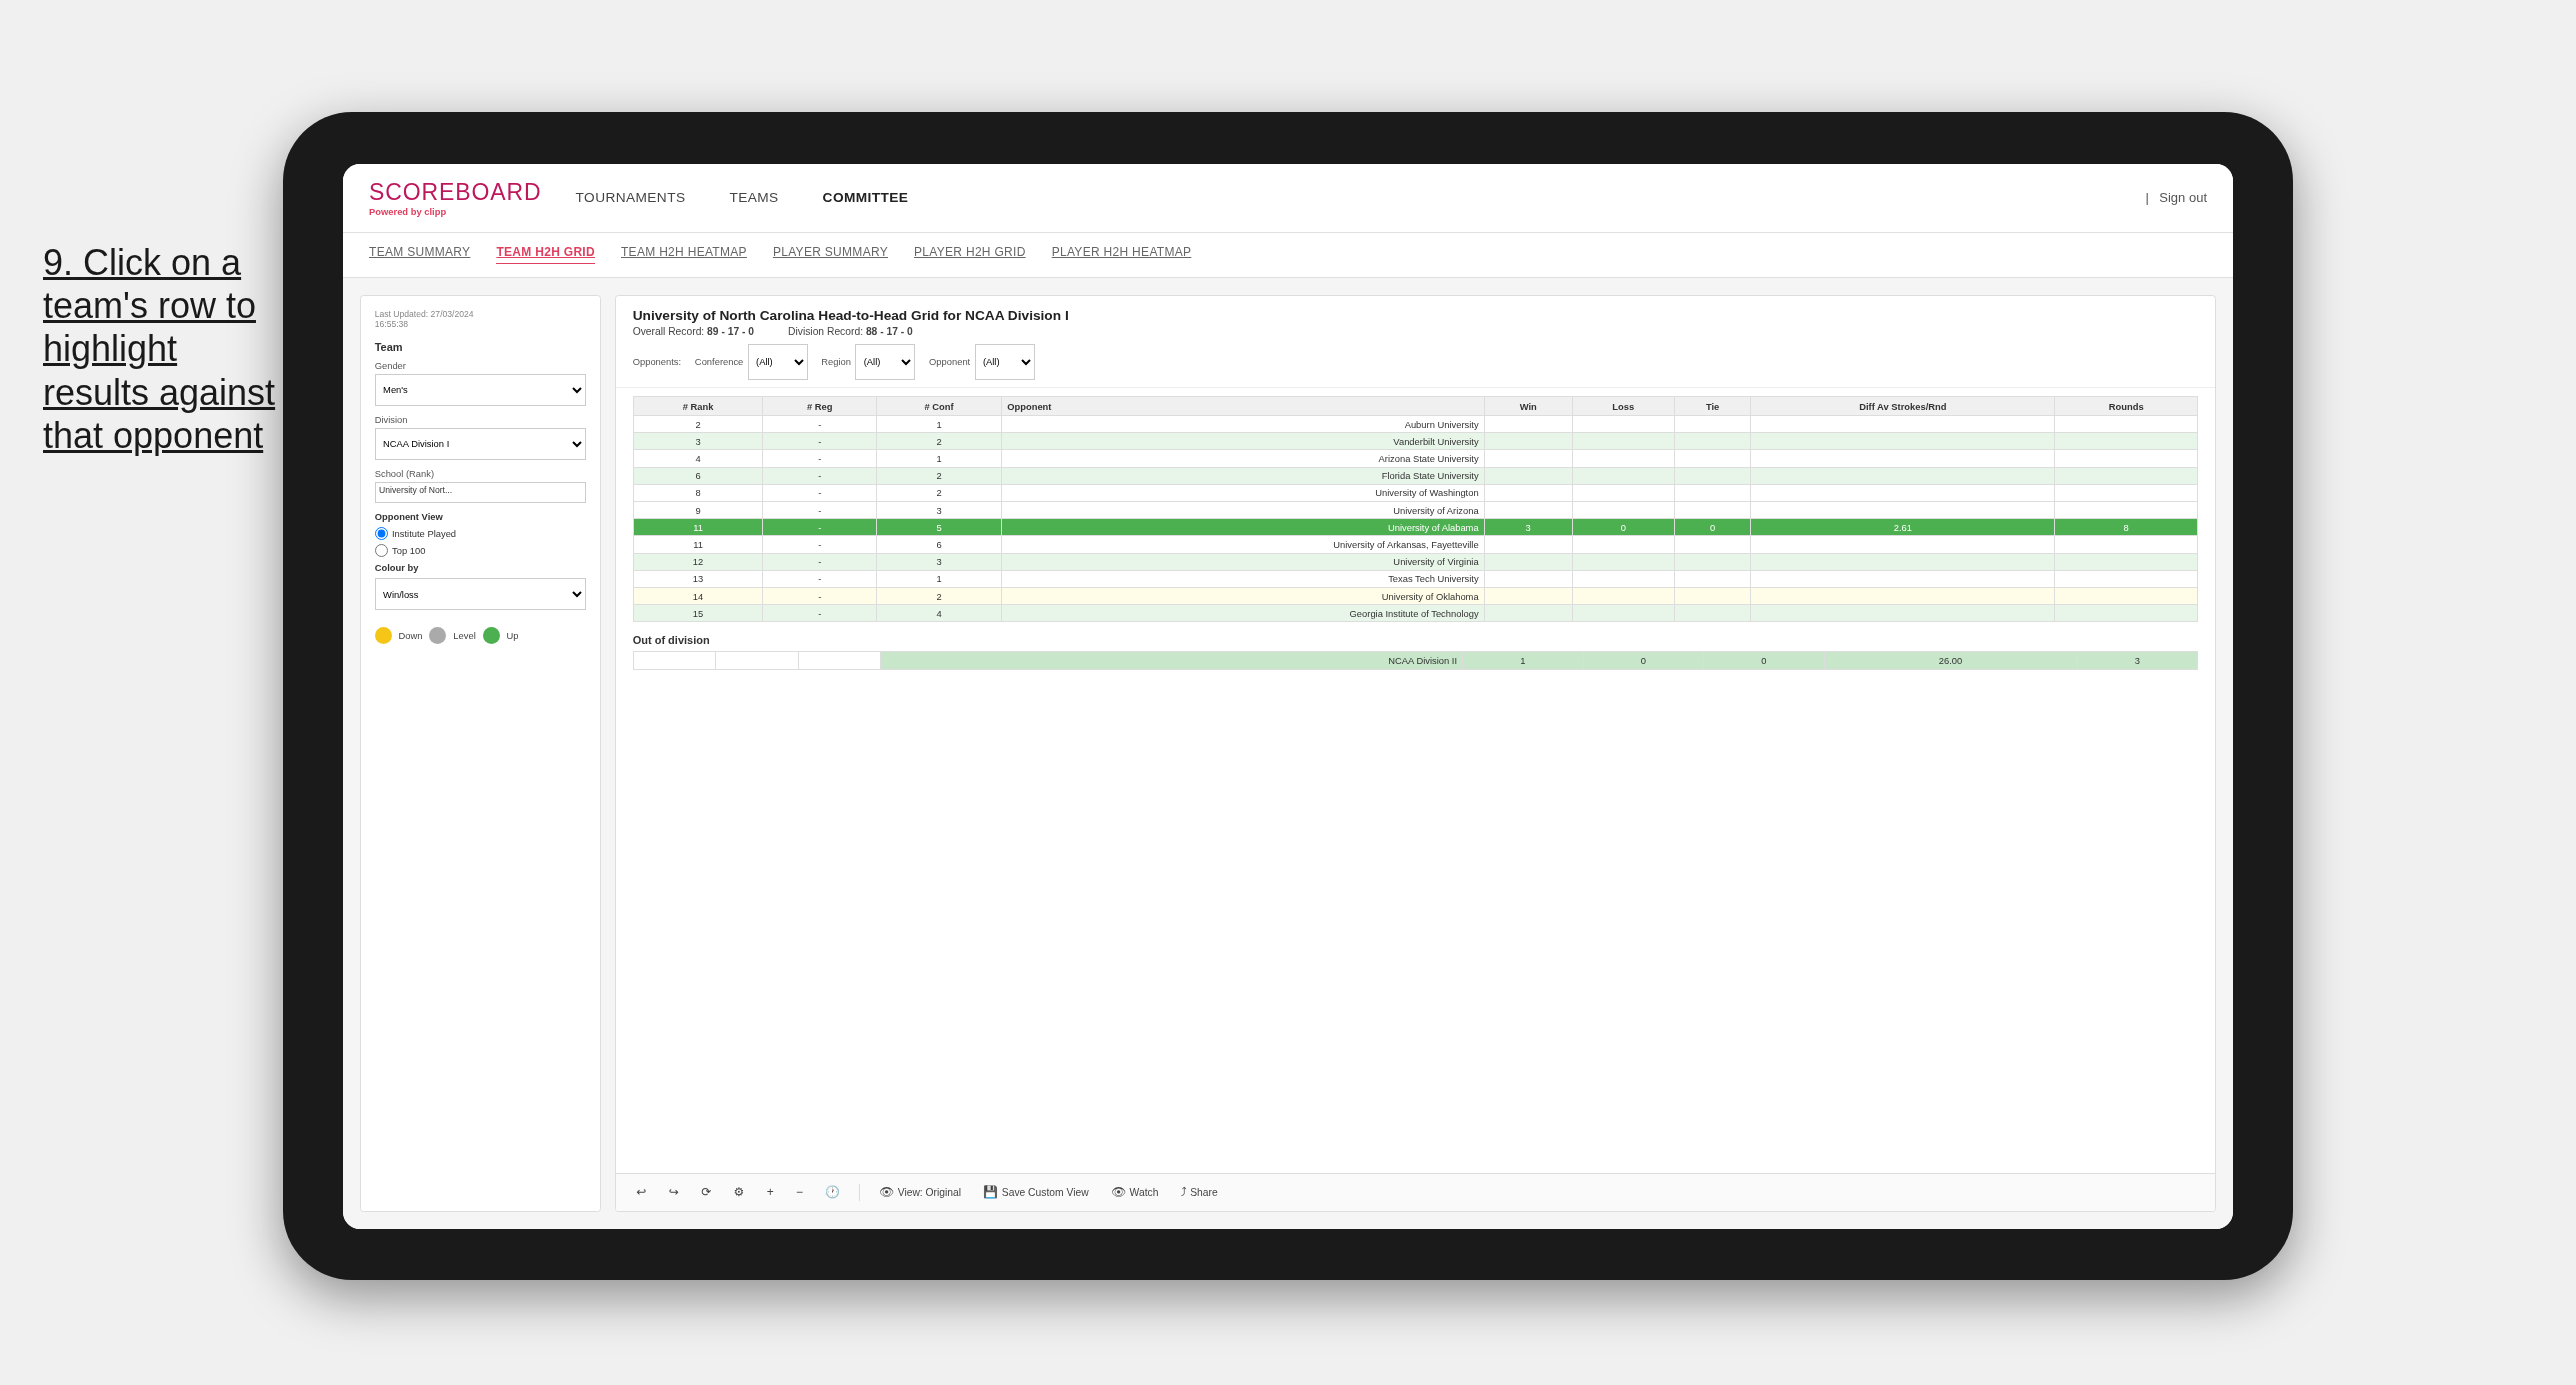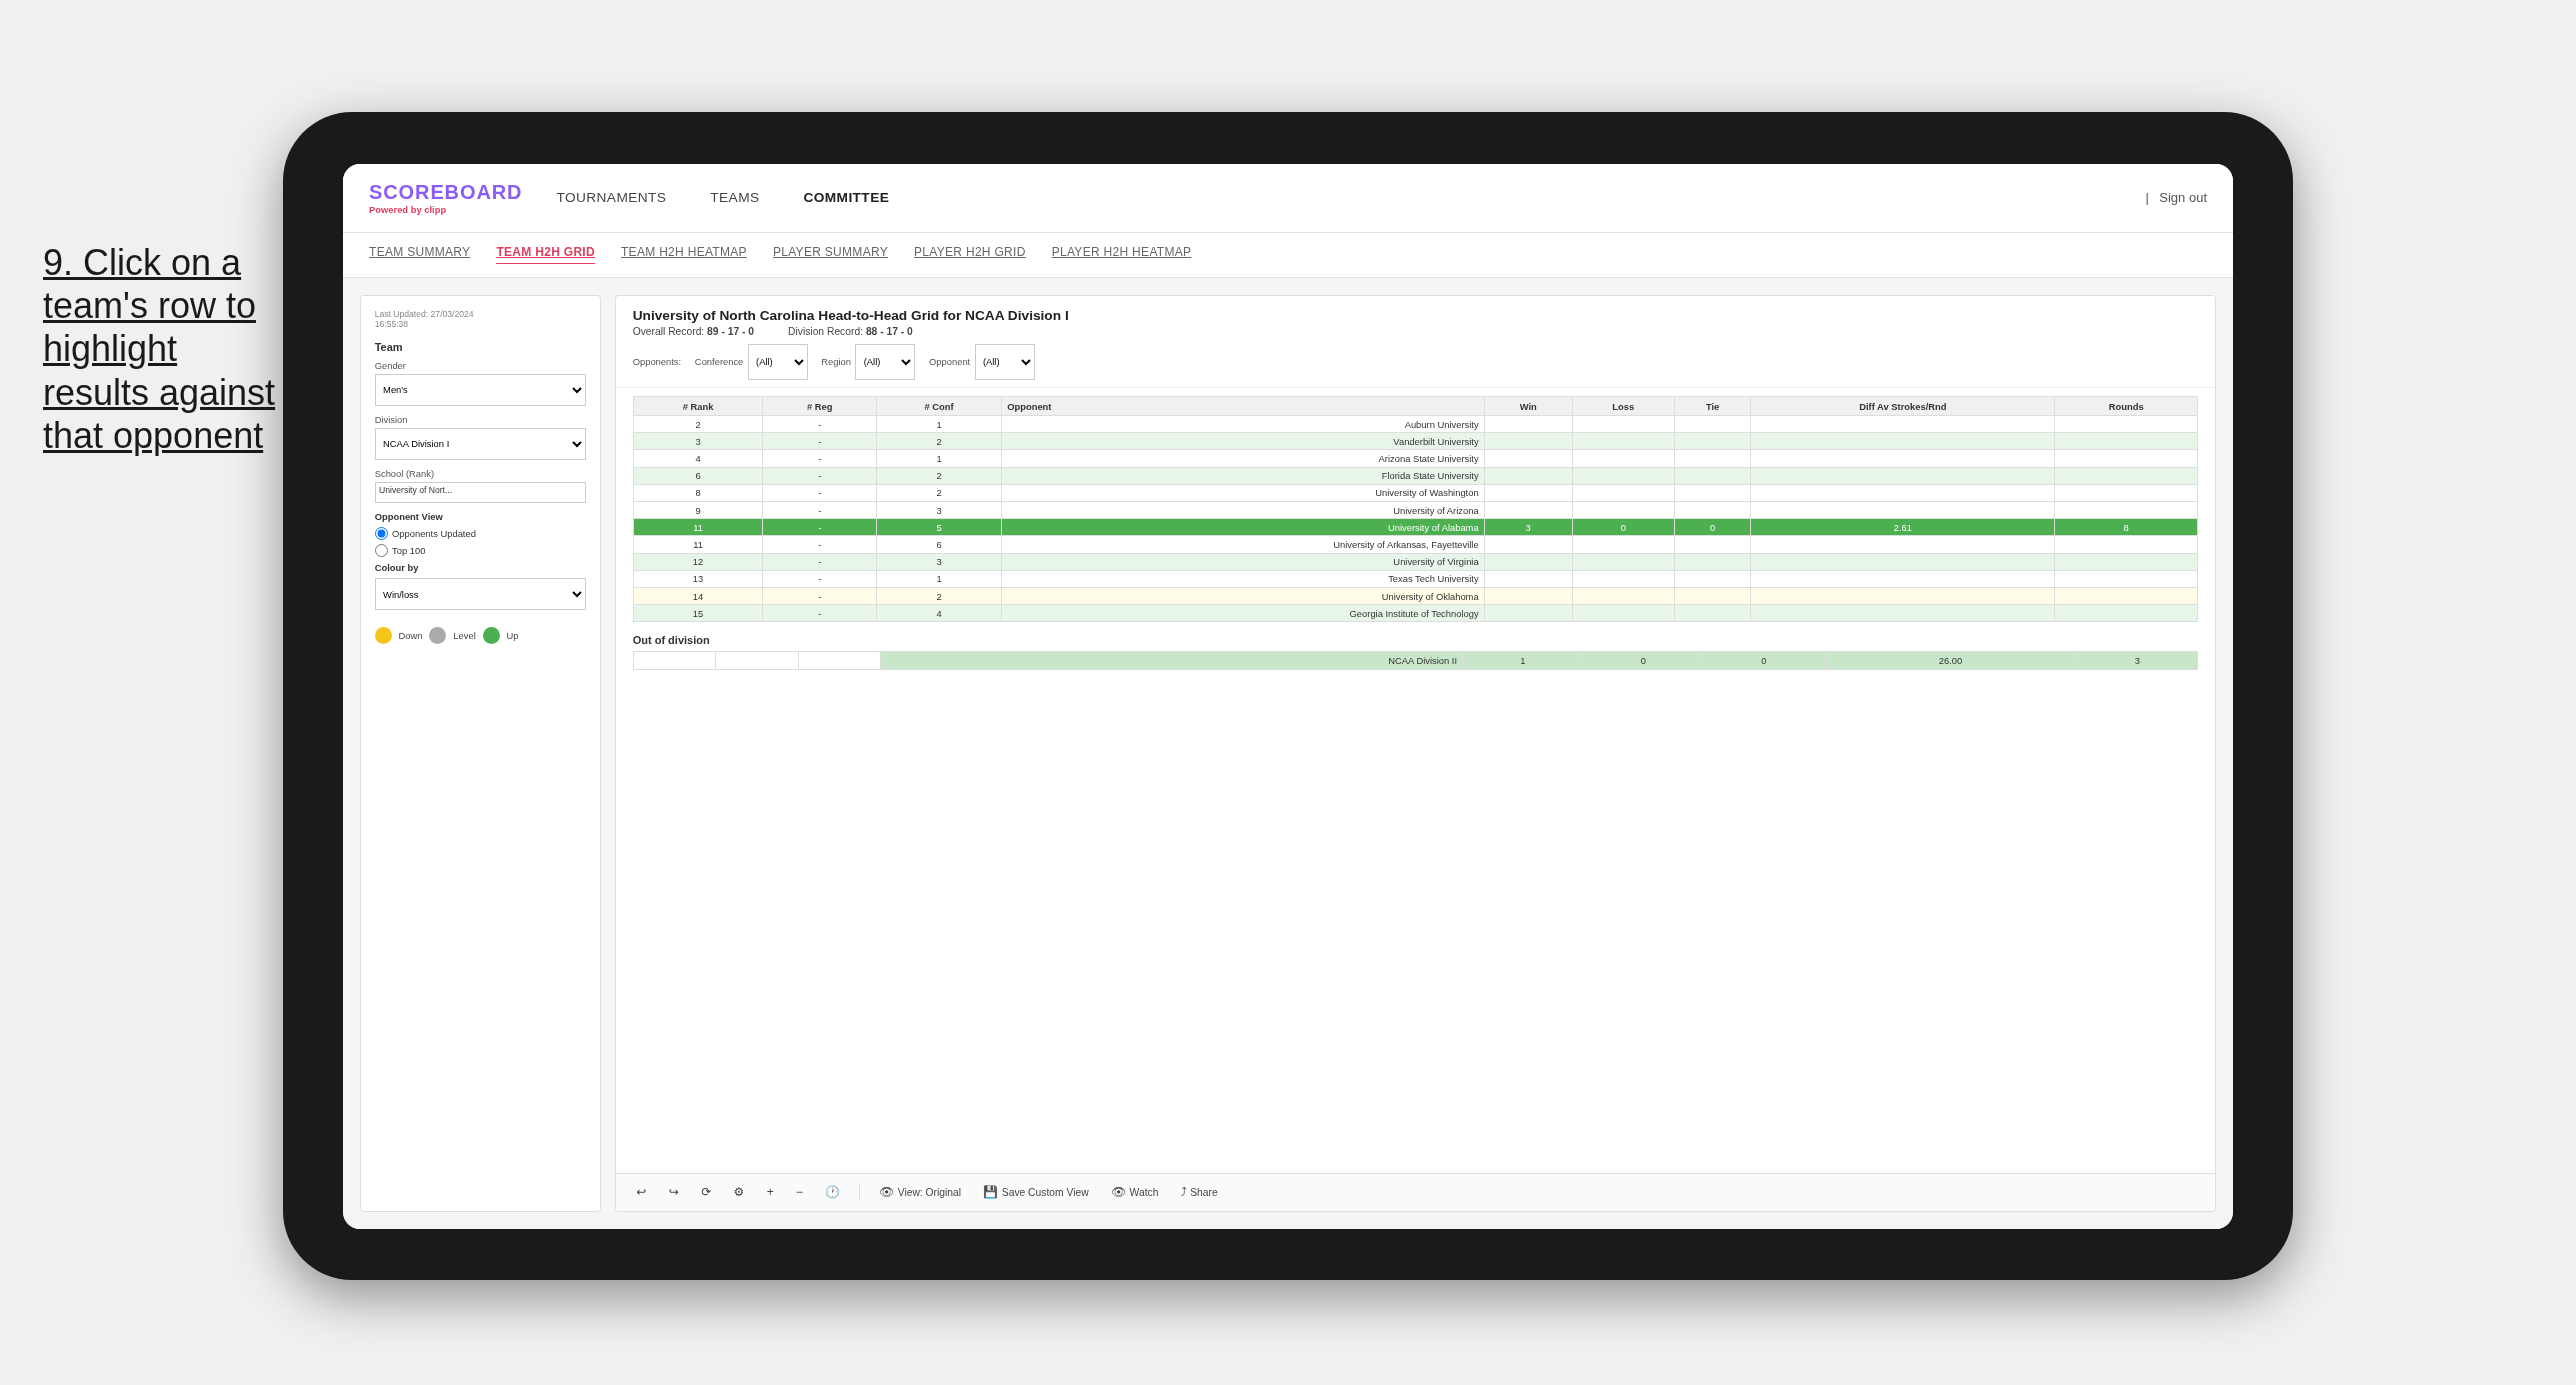--- a/index.html
+++ b/index.html
@@ -61,23 +61,23 @@
       flex-shrink: 0;
     }
 
     .logo-area {
       display: flex;
       flex-direction: column;
       margin-right: 34px;
     }
 
     .logo-scoreboard {
-      font-size: 20px;
-      font-weight: 700;
-      color: #8b5cf6;
+      font-size: 23px;
+      font-weight: 400;
+      color: #be185d;
       letter-spacing: 0.9px;
     }
 
     .logo-powered {
       font-size: 9.4px;
       color: #888;
     }
 
     .logo-powered span {
       color: #e04060;
@@ -458,21 +458,21 @@
         <select class="sidebar-select">
           <option>NCAA Division I</option>
         </select>
 
         <div class="sidebar-label">School (Rank)</div>
         <div class="sidebar-school-box">University of Nort...</div>
 
         <div class="opponent-view-title">Opponent View</div>
         <div class="radio-item">
           <input type="radio" name="opponentView" checked="" style="">
-          <span>Opponents Updated</span>
+          <span>Institute Played</span>
         </div>
         <div class="radio-item">
           <input type="radio" name="opponentView" style="">
           <span>Top 100</span>
         </div>
 
         <div class="colour-by-title">Colour by</div>
         <select class="sidebar-select">
           <option>Win/loss</option>
         </select>

